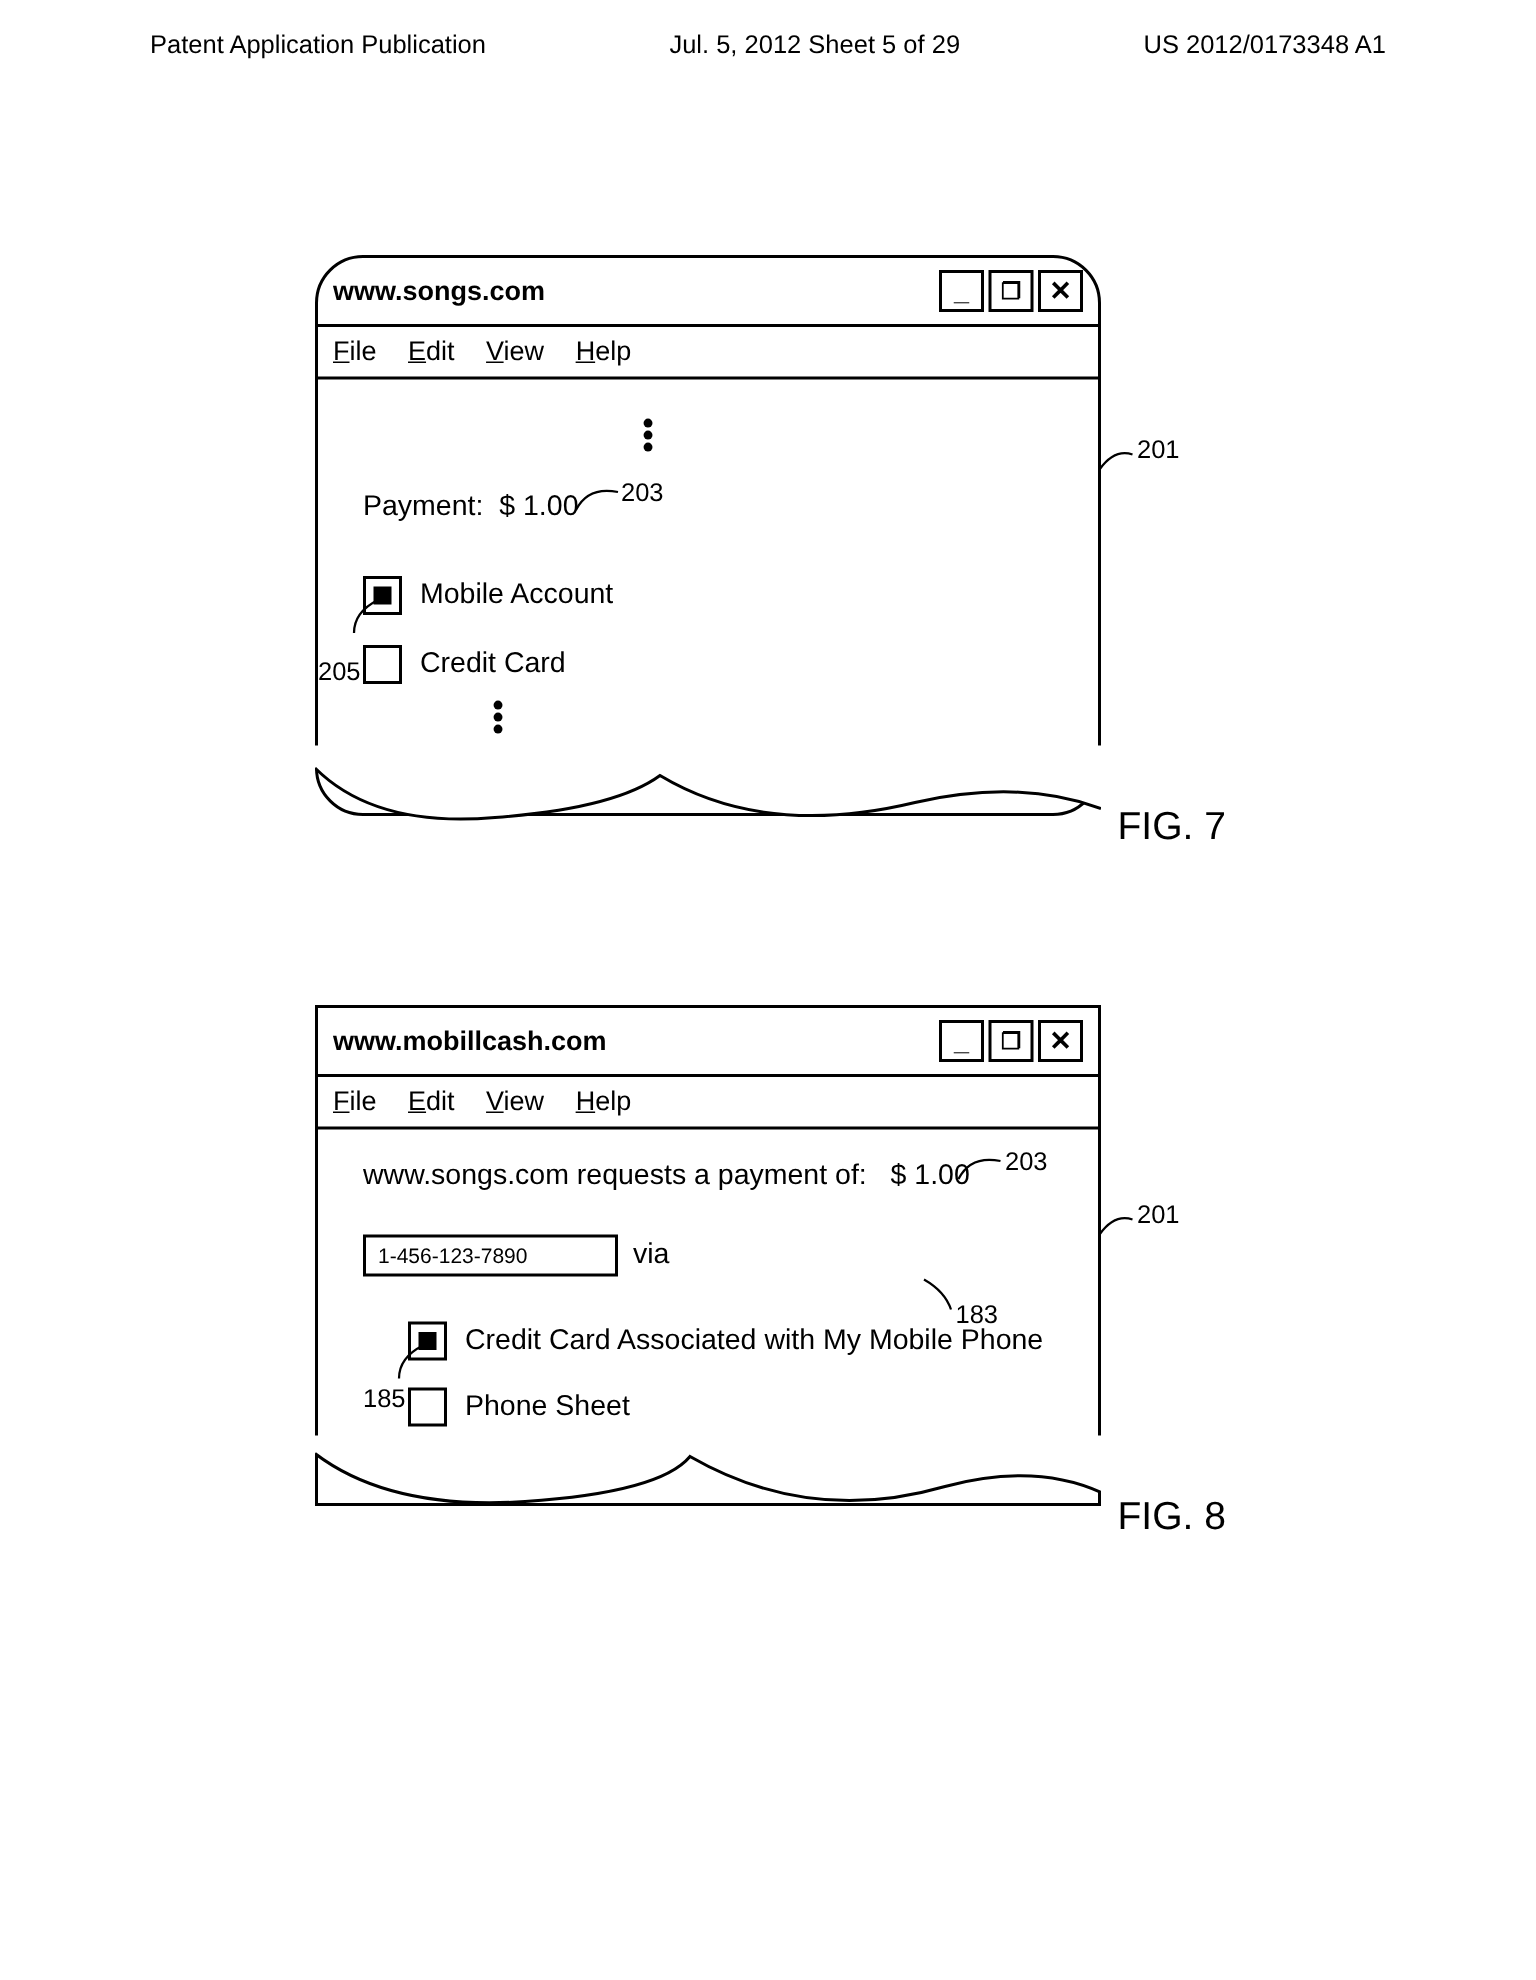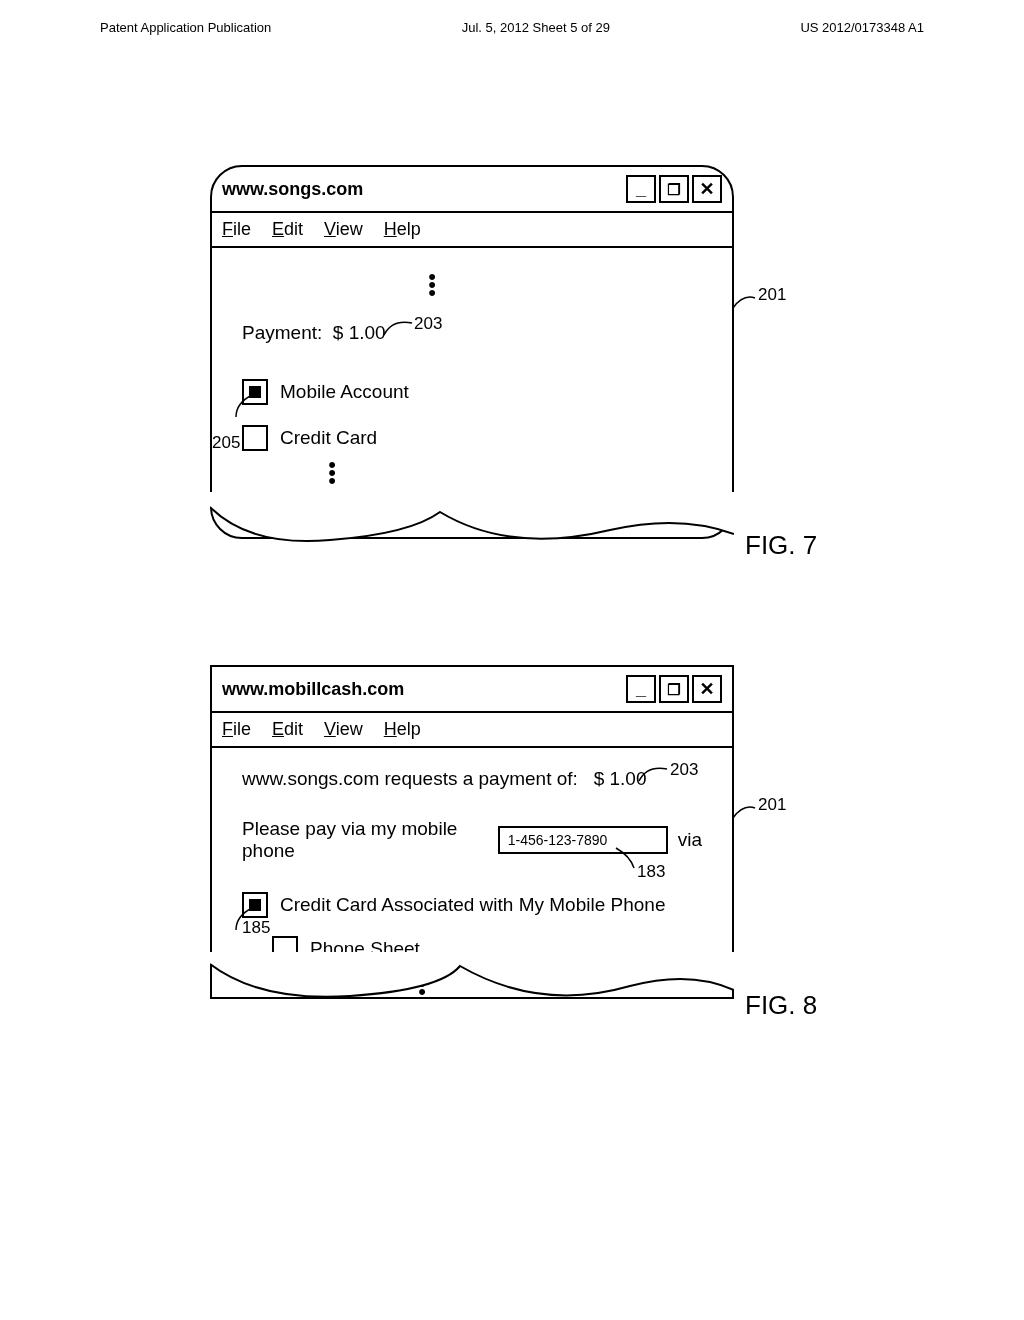--- a/index.html
+++ b/index.html
@@ -8,21 +8,21 @@
       padding: 0;
       background: white;
       width: 1024px;
       height: 1320px;
       position: relative;
     }
     .page-header {
       display: flex;
       justify-content: space-between;
       padding: 20px 100px;
-      font-size: 13px;
+      font-size: 17px;
     }
     .figure-area {
       position: relative;
       margin-top: 80px;
     }
     .window {
       position: absolute;
       border: 2px solid #000;
       background: white;
     }
@@ -210,29 +210,28 @@
     <div class="content" style="padding-top:20px;">
       <div style="position:relative;">
         <span>www.songs.com requests a payment of:</span>
         &nbsp;&nbsp;<span>$ 1.00</span>
         <svg class="curve-arc" style="left:395px; top:-5px;" width="40" height="20">
             <path d="M2,18 Q10,2 30,6" fill="none" stroke="#000" stroke-width="1.5"></path>
           </svg>
         <span class="callout" style="left:428px; top:-8px;">203</span>
       </div>
       <div style="margin-top:28px; display:flex; align-items:center; gap:10px; position:relative;">
-        <span>Please pay via my mobile phone</span>
         <span class="text-input">1-456-123-7890</span>
         <span>via</span>
         <svg style="position:absolute; left:370px; top:28px;" width="28" height="26">
             <path d="M4,2 Q18,10 22,22" fill="none" stroke="#000" stroke-width="1.5"></path>
           </svg>
         <span class="callout" style="left:395px; top:44px;">183</span>
       </div>
-      <div class="opt-row" style="margin-top:30px; ">
+      <div class="opt-row" style="margin-top:30px; margin-left:30px;">
         <svg style="position:absolute; left:-10px; top:14px;" width="24" height="28">
             <path d="M20,2 Q4,10 4,24" fill="none" stroke="#000" stroke-width="1.5"></path>
           </svg>
         <span class="checkbox checked"></span>
         <span>Credit Card Associated with My Mobile Phone</span>
       </div>
       <span class="callout" style="left:30px; top:170px;">185</span>
       <div class="opt-row" style="margin-left:30px; margin-top:18px;">
         <span class="checkbox"></span>
         <span>Phone Sheet</span>

